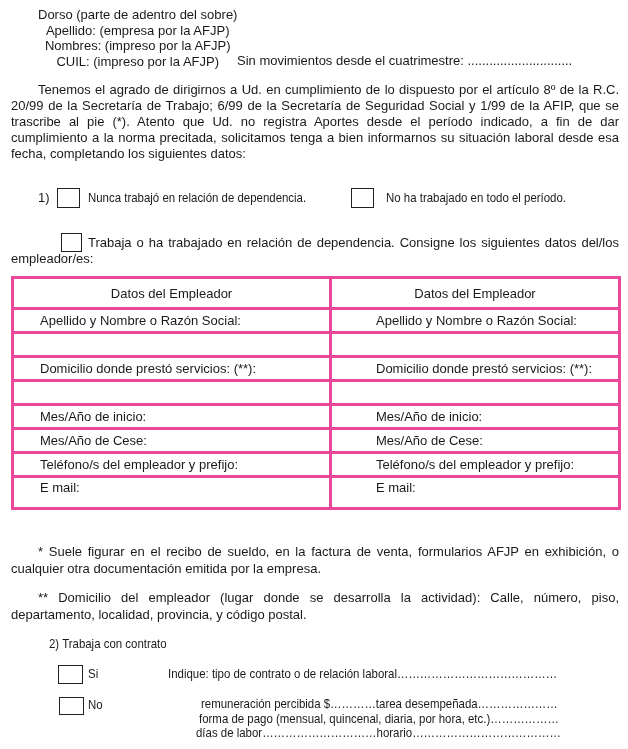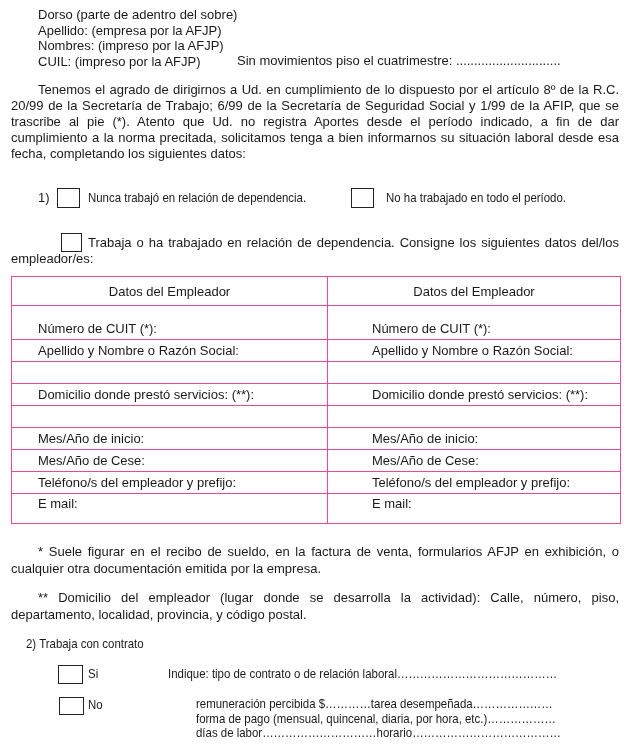--- a/index.html
+++ b/index.html
@@ -1,71 +1,67 @@
 <!DOCTYPE html>
 <html><head>
   <meta charset="utf-8">
   <style>
     html, body { margin: 0; padding: 0; background: #ffffff; }
     body {
       width: 628px; height: 749px; position: relative; overflow: hidden;
       font-family: "Liberation Sans", sans-serif; color: #1a1a1a;
       font-size: 13px;
     }
-    .abs { position: absolute; white-space: nowrap; }
+    .abs { position: absolute; white-space: nowrap; text-align: center; }
     .cb { position: absolute; border: 1px solid #222; background: #fff; box-sizing: border-box; }
     .para {
       position: absolute; left: 11px; width: 608px;
       line-height: 16px; text-align: justify; font-size: 13px;
     }
     .para .indent { display: inline-block; width: 27px; }
     table.emp {
       position: absolute; left: 11px; top: 276px; width: 610px;
       border-collapse: collapse; table-layout: fixed; font-size: 13px;
     }
-    table.emp td { border: 1px solid #ec4899; padding: 0; height: 21px; vertical-align: middle; }
+    table.emp td { border: 3px solid #ec4899; padding: 0; height: 21px; vertical-align: middle; }
     table.emp tr.head td { height: 28px; text-align: center; }
     table.emp tr.first td { height: 30px; vertical-align: bottom; padding-bottom: 3px; }
     table.emp tr.last td { height: 27px; vertical-align: top; padding-top: 2px; }
     table.emp td .lbl { padding-left: 26px; }
     table.emp td.right .lbl { padding-left: 44px; }
     table.emp td.c-left { width: 315px; }
     .cond { font-size: 13px; transform: scaleX(0.88); transform-origin: 0 0; display: inline-block; }
   </style>
 </head>
 <body>
 
 <div class="abs" style="left:38px;top:7px;line-height:15.5px;">
   <div>Dorso (parte de adentro del sobre)</div>
   <div>Apellido: (empresa por la AFJP)</div>
   <div>Nombres: (impreso por la AFJP)</div>
   <div>CUIL: (impreso por la AFJP)</div>
 </div>
-<div class="abs" style="left:237px;top:53px;line-height:15.5px;">Sin movimientos piso el cuatrimestre: .............................</div>
+<div class="abs" style="left:237px;top:53px;line-height:15.5px;">Sin movimientos desde el cuatrimestre: .............................</div>
 
 <div class="para" style="top:82px;"><span class="indent"></span><span>Tenemos el agrado de dirigirnos a Ud. en cumplimiento de lo dispuesto por el artículo 8º de la R.C. 20/99 de la Secretaría de Trabajo; 6/99 de la Secretaría de Seguridad Social y 1/99 de la AFIP, que se trascribe al pie (*). Atento que Ud. no registra Aportes desde el período indicado, a fin de dar cumplimiento a la norma precitada, solicitamos tenga a bien informarnos su situación laboral desde esa fecha, completando los siguientes datos:</span></div>
 
 <div class="abs" style="left:38px;top:190px;">1)</div>
 <div class="cb" style="left:57px;top:188px;width:23px;height:20px;"></div>
 <div class="abs" style="left:88px;top:190px;"><span class="cond">Nunca trabajó en relación de dependencia.</span></div>
 <div class="cb" style="left:351px;top:188px;width:23px;height:20px;"></div>
 <div class="abs" style="left:386px;top:190px;"><span class="cond">No ha trabajado en todo el período.</span></div>
 
 <div class="cb" style="left:61px;top:233px;width:21px;height:19px;"></div>
 <div class="para" style="top:235px;"><span style="display:inline-block;width:77px;"></span><span>Trabaja o ha trabajado en relación de dependencia. Consigne los siguientes datos del/los empleador/es:</span></div>
 
 <table class="emp">
   <tbody>
       <tr class="head">
     <td class="c-left">Datos del Empleador</td>
     <td>Datos del Empleador</td>
-  </tr>
-  <tr class="first">
-    <td><span class="lbl">Número de CUIT (*):</span></td>
-    <td class="right"><span class="lbl">Número de CUIT (*):</span></td>
   </tr>
   <tr>
     <td><span class="lbl">Apellido y Nombre o Razón Social:</span></td>
     <td class="right"><span class="lbl">Apellido y Nombre o Razón Social:</span></td>
   </tr>
   <tr>
     <td><span class="lbl"></span></td>
     <td class="right"><span class="lbl"></span></td>
   </tr>
   <tr>
@@ -91,21 +87,21 @@
   <tr class="last">
     <td><span class="lbl">E mail:</span></td>
     <td class="right"><span class="lbl">E mail:</span></td>
   </tr>
 </tbody>
   </table>
 
 <div class="para" style="top:543px;line-height:17px;"><span class="indent"></span><span>* Suele figurar en el recibo de sueldo, en la factura de venta, formularios AFJP en exhibición, o cualquier otra documentación emitida por la empresa.</span></div>
 <div class="para" style="top:589px;line-height:17px;"><span class="indent"></span><span>** Domicilio del empleador (lugar donde se desarrolla la actividad): Calle, número, piso, departamento, localidad, provincia, y código postal.</span></div>
 
-<div class="abs" style="left:26px;top:636px;"><span class="cond">2) Trabaja con contrato</span></div>
+<div class="abs" style="left:49px;top:636px;"><span class="cond">2) Trabaja con contrato</span></div>
 
 <div class="cb" style="left:58px;top:665px;width:25px;height:19px;"></div>
 <div class="abs" style="left:88px;top:666px;"><span class="cond">Si</span></div>
 <div class="abs" style="left:168px;top:666px;"><span class="cond">Indique: tipo de contrato o de relación laboral……………………………………</span></div>
 
 <div class="cb" style="left:59px;top:697px;width:25px;height:18px;"></div>
 <div class="abs" style="left:88px;top:697px;"><span class="cond">No</span></div>
 <div class="abs" style="left:196px;top:697px;line-height:14.5px;">
   <div><span class="cond">remuneración percibida $…………tarea desempeñada…………………</span></div>
   <div><span class="cond">forma de pago (mensual, quincenal, diaria, por hora, etc.)………………</span></div>

